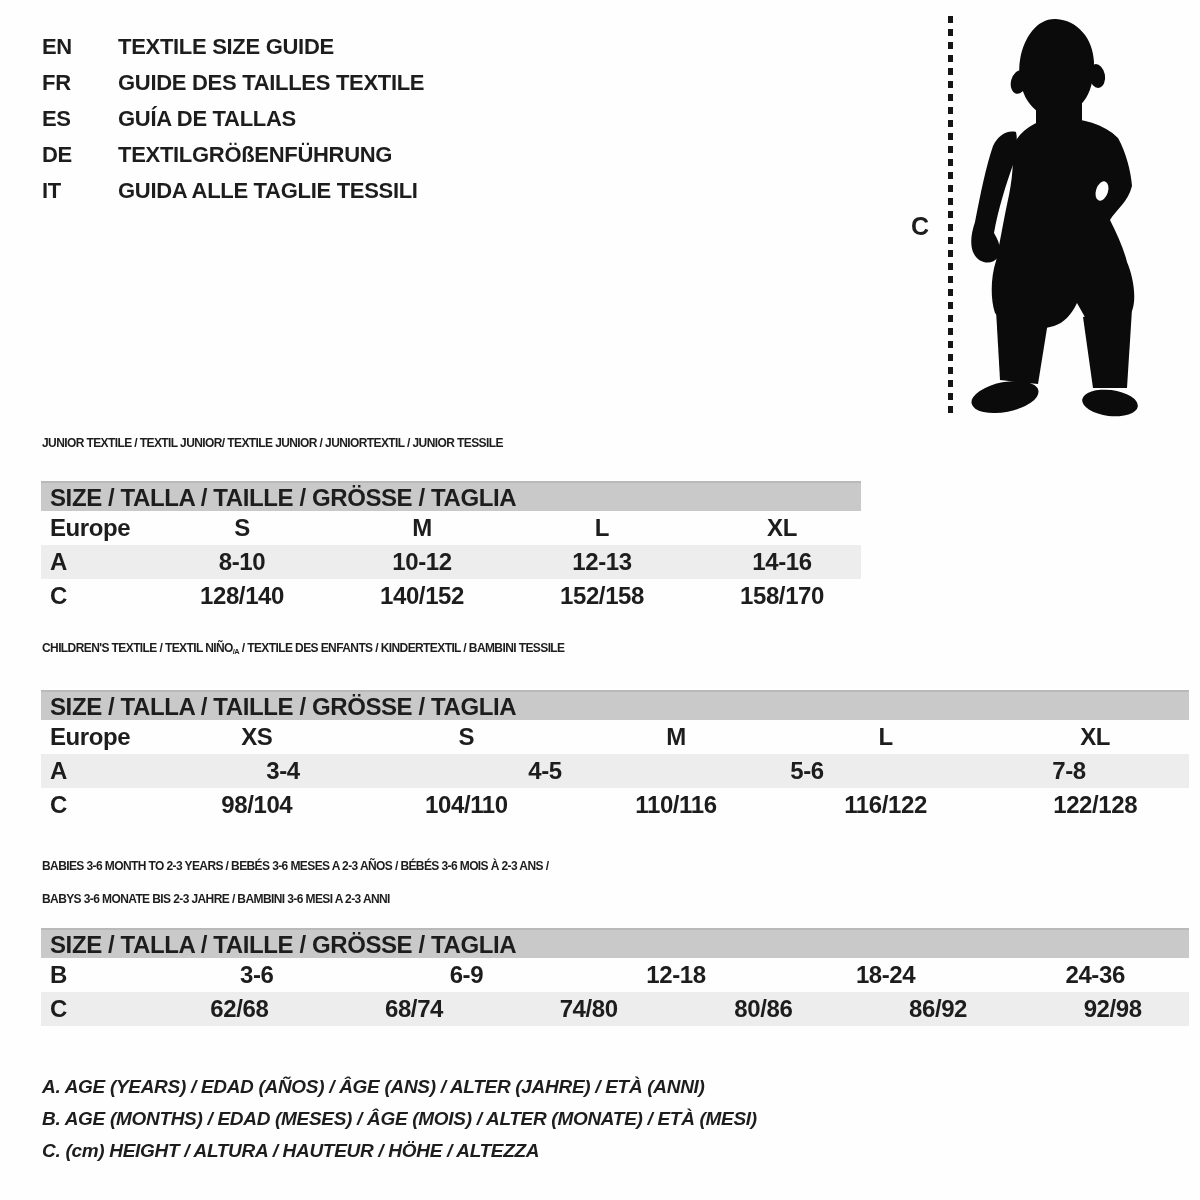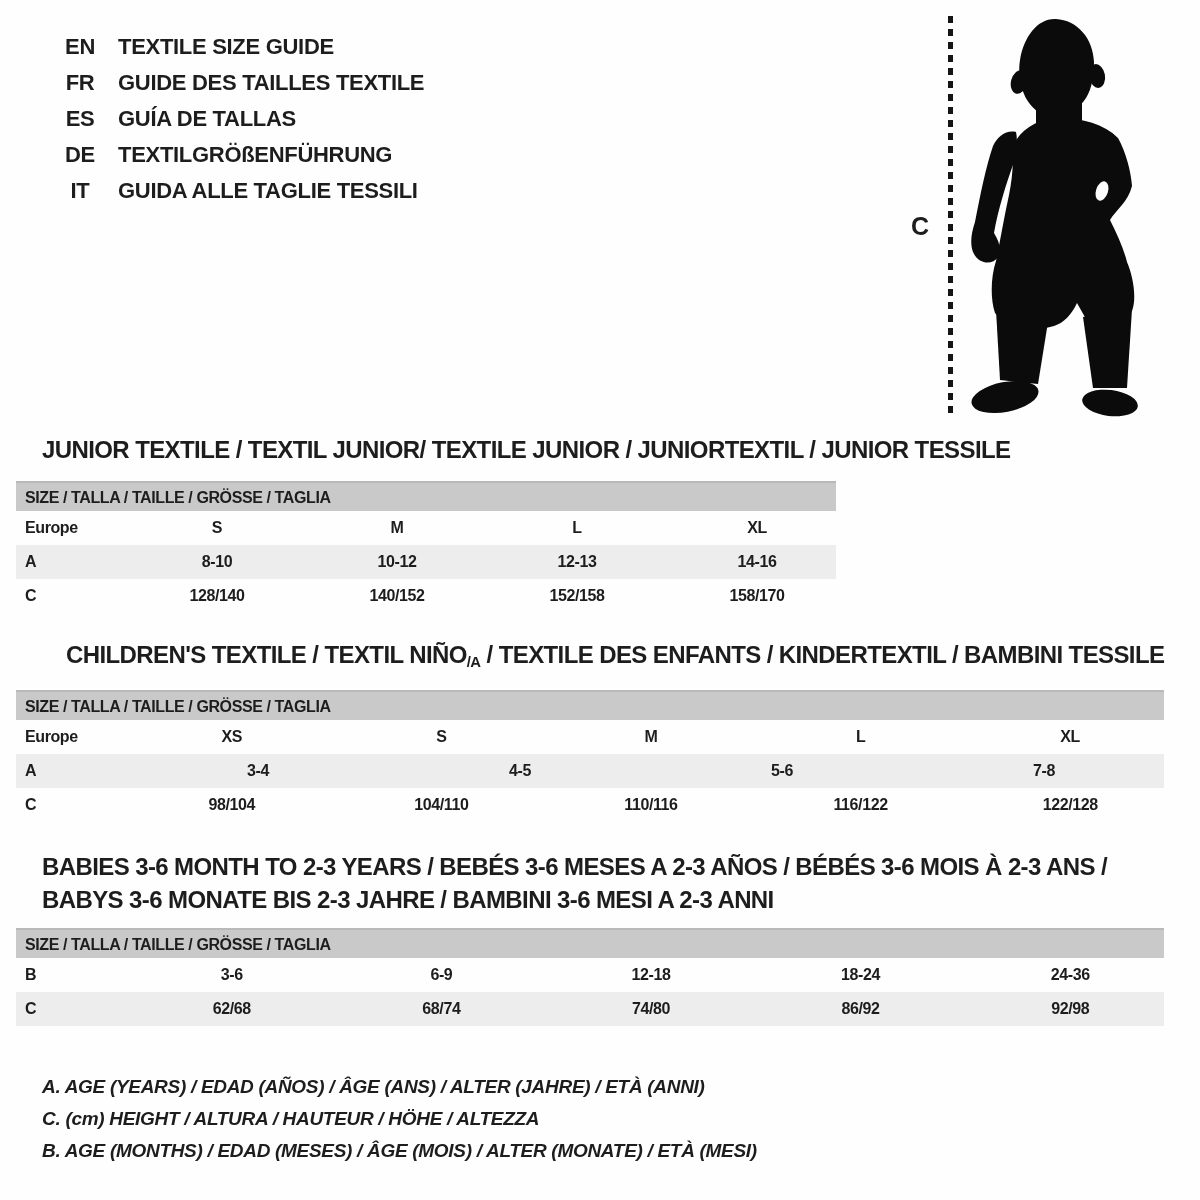--- a/index.html
+++ b/index.html
@@ -14,37 +14,37 @@
     position:relative;
     width:1200px;height:1200px;
     background:var(--background-color);
     color:var(--text-color);
     font-family:"Liberation Sans","DejaVu Sans",sans-serif;
     font-weight:bold;
     overflow:hidden;
   }
   
   .lang-header{position:absolute;left:42px;top:29px;}
-  .lang-row{display:flex;height:36px;line-height:36px;font-size:22px;letter-spacing:-0.3px;text-align:center;}
+  .lang-row{display:flex;height:36px;line-height:36px;font-size:22px;letter-spacing:-0.3px;}
   .lang-code{width:76px;}
   
   .height-line{
     position:absolute;left:948px;top:16px;width:5px;height:402px;
     background:repeating-linear-gradient(to bottom,#151515 0 7px,transparent 7px 13px);
   }
   .measure-label{position:absolute;left:911px;top:212px;font-size:25px;}
   .silhouette{position:absolute;left:960px;top:14px;}
   
   .section-title{
-    position:absolute;left:42px;font-size:24px;letter-spacing:-0.6px;white-space:nowrap;
+    position:absolute;left:42px;font-size:12px;letter-spacing:-0.6px;white-space:nowrap;
   }
   .section-title .sub{font-size:0.62em;vertical-align:-0.25em;}
   .two-line{line-height:33px;}
   
-  .size-table{position:absolute;left:16px;font-size:16px;letter-spacing:-0.4px;}
+  .size-table{position:absolute;left:41px;font-size:24px;letter-spacing:-0.4px;}
   .thead{
     height:30px;line-height:29px;
     background:var(--header-bar-color);
     border-top:2px solid #b9b9b9;
     padding-left:9px;
   }
   .trow{display:flex;height:34px;line-height:34px;gap:22px;}
   .rows .trow:nth-child(2){background:var(--alt-row-color);}
   .rlabel{width:100px;padding-left:9px;}
   .cell{flex:1;text-align:center;}
@@ -141,21 +141,21 @@
       <div class="trow">
         <span class="rlabel">C</span>
         <span class="cell">128/140</span>
         <span class="cell">140/152</span>
         <span class="cell">152/158</span>
         <span class="cell">158/170</span>
       </div>
     </div>
   </div>
 
-  <div class="section-title" style="top:641px;margin-left:24px;">
+  <div class="section-title" style="top:641px;">
     <span>CHILDREN'S TEXTILE / TEXTIL NIÑO</span><span class="sub">/A</span><span> / TEXTILE DES ENFANTS / KINDERTEXTIL / BAMBINI TESSILE</span>
   </div>
   <div class="size-table" style="top:690px;width:1148px;">
     <div class="thead">
       <span>SIZE / TALLA / TAILLE / GRÖSSE / TAGLIA</span>
     </div>
     <div class="rows">
       <div class="trow">
         <span class="rlabel">Europe</span>
         <span class="cell">XS</span>
@@ -197,25 +197,26 @@
         <span class="cell">6-9</span>
         <span class="cell">12-18</span>
         <span class="cell">18-24</span>
         <span class="cell">24-36</span>
       </div>
       <div class="trow">
         <span class="rlabel">C</span>
         <span class="cell">62/68</span>
         <span class="cell">68/74</span>
         <span class="cell">74/80</span>
+        <span class="cell">80/86</span>
         <span class="cell">86/92</span>
         <span class="cell">92/98</span>
       </div>
     </div>
   </div>
 
   <div class="legend">
     <div class="legend-line">A. AGE (YEARS) / EDAD (AÑOS) / ÂGE (ANS) / ALTER (JAHRE) / ETÀ (ANNI)</div>
+    <div class="legend-line">B. AGE (MONTHS) / EDAD (MESES) / ÂGE (MOIS) / ALTER (MONATE) / ETÀ (MESI)</div>
     <div class="legend-line">C. (cm) HEIGHT / ALTURA / HAUTEUR / HÖHE / ALTEZZA</div>
-    <div class="legend-line">B. AGE (MONTHS) / EDAD (MESES) / ÂGE (MOIS) / ALTER (MONATE) / ETÀ (MESI)</div>
   </div>
 
 </div>
 
 </body></html>

